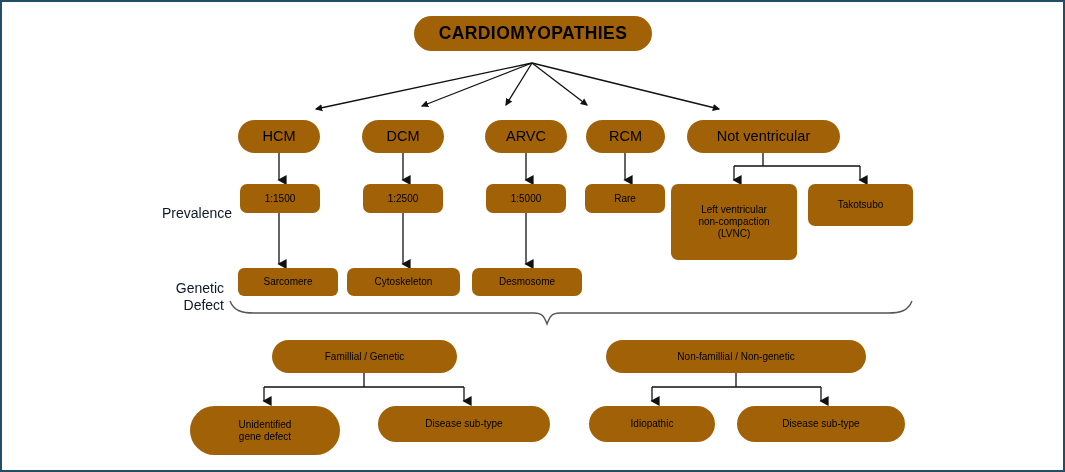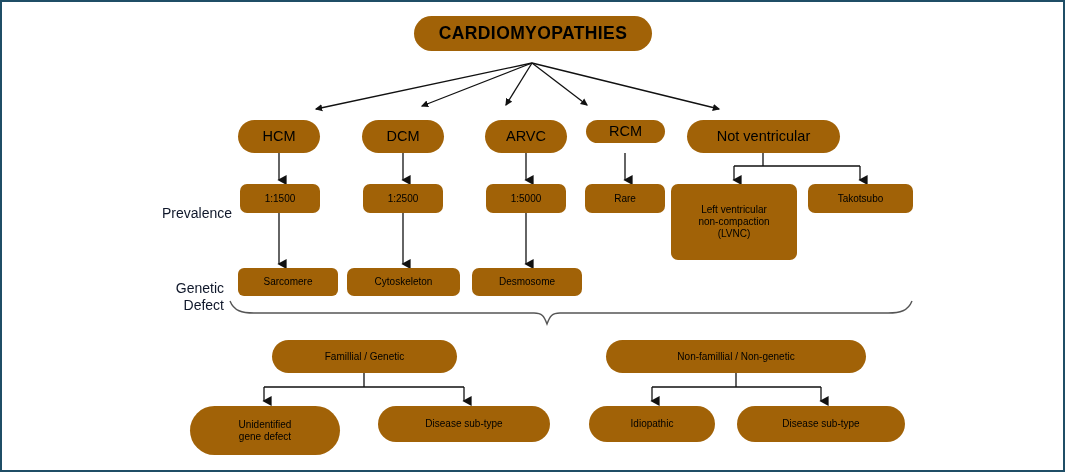--- a/index.html
+++ b/index.html
@@ -124,21 +124,21 @@
 
   <div class="node pill cat-node" style="left:236px; top:118px; width:82px; height:33px;">
     <span>HCM</span>
   </div>
   <div class="node pill cat-node" style="left:360px; top:118px; width:82px; height:33px;">
     <span>DCM</span>
   </div>
   <div class="node pill cat-node" style="left:483px; top:118px; width:82px; height:33px;">
     <span>ARVC</span>
   </div>
-  <div class="node pill cat-node" style="left:584px; top:118px; width:79px; height:23px;">
+  <div class="node pill cat-node" style="left:584px; top:118px; width:79px; height:33px;">
     <span>RCM</span>
   </div>
   <div class="node pill cat-node" style="left:685px; top:118px; width:153px; height:33px;">
     <span>Not ventricular</span>
   </div>
 
   <div class="side-label" style="left:130px; top:186px; width:100px;">
     <span>Prevalence</span>
   </div>
 
@@ -153,21 +153,21 @@
   </div>
   <div class="node rrect plain-node" style="left:583px; top:182px; width:80px; height:29px;">
     <span>Rare</span>
   </div>
 
   <div class="node rrect plain-node" style="left:669px; top:182px; width:126px; height:76px;">
     <span>Left ventricular
 non-compaction
 (LVNC)</span>
   </div>
-  <div class="node rrect plain-node" style="left:806px; top:182px; width:105px; height:29px;">
+  <div class="node rrect plain-node" style="left:806px; top:182px; width:105px; height:42px;">
     <span>Takotsubo</span>
   </div>
 
   <div class="side-label" style="left:130px; top:261px; width:92px;">
     <span>Genetic
 Defect</span>
   </div>
 
   <div class="node rrect plain-node" style="left:236px; top:266px; width:100px; height:28px;border-radius:6px;">
     <span>Sarcomere</span>

